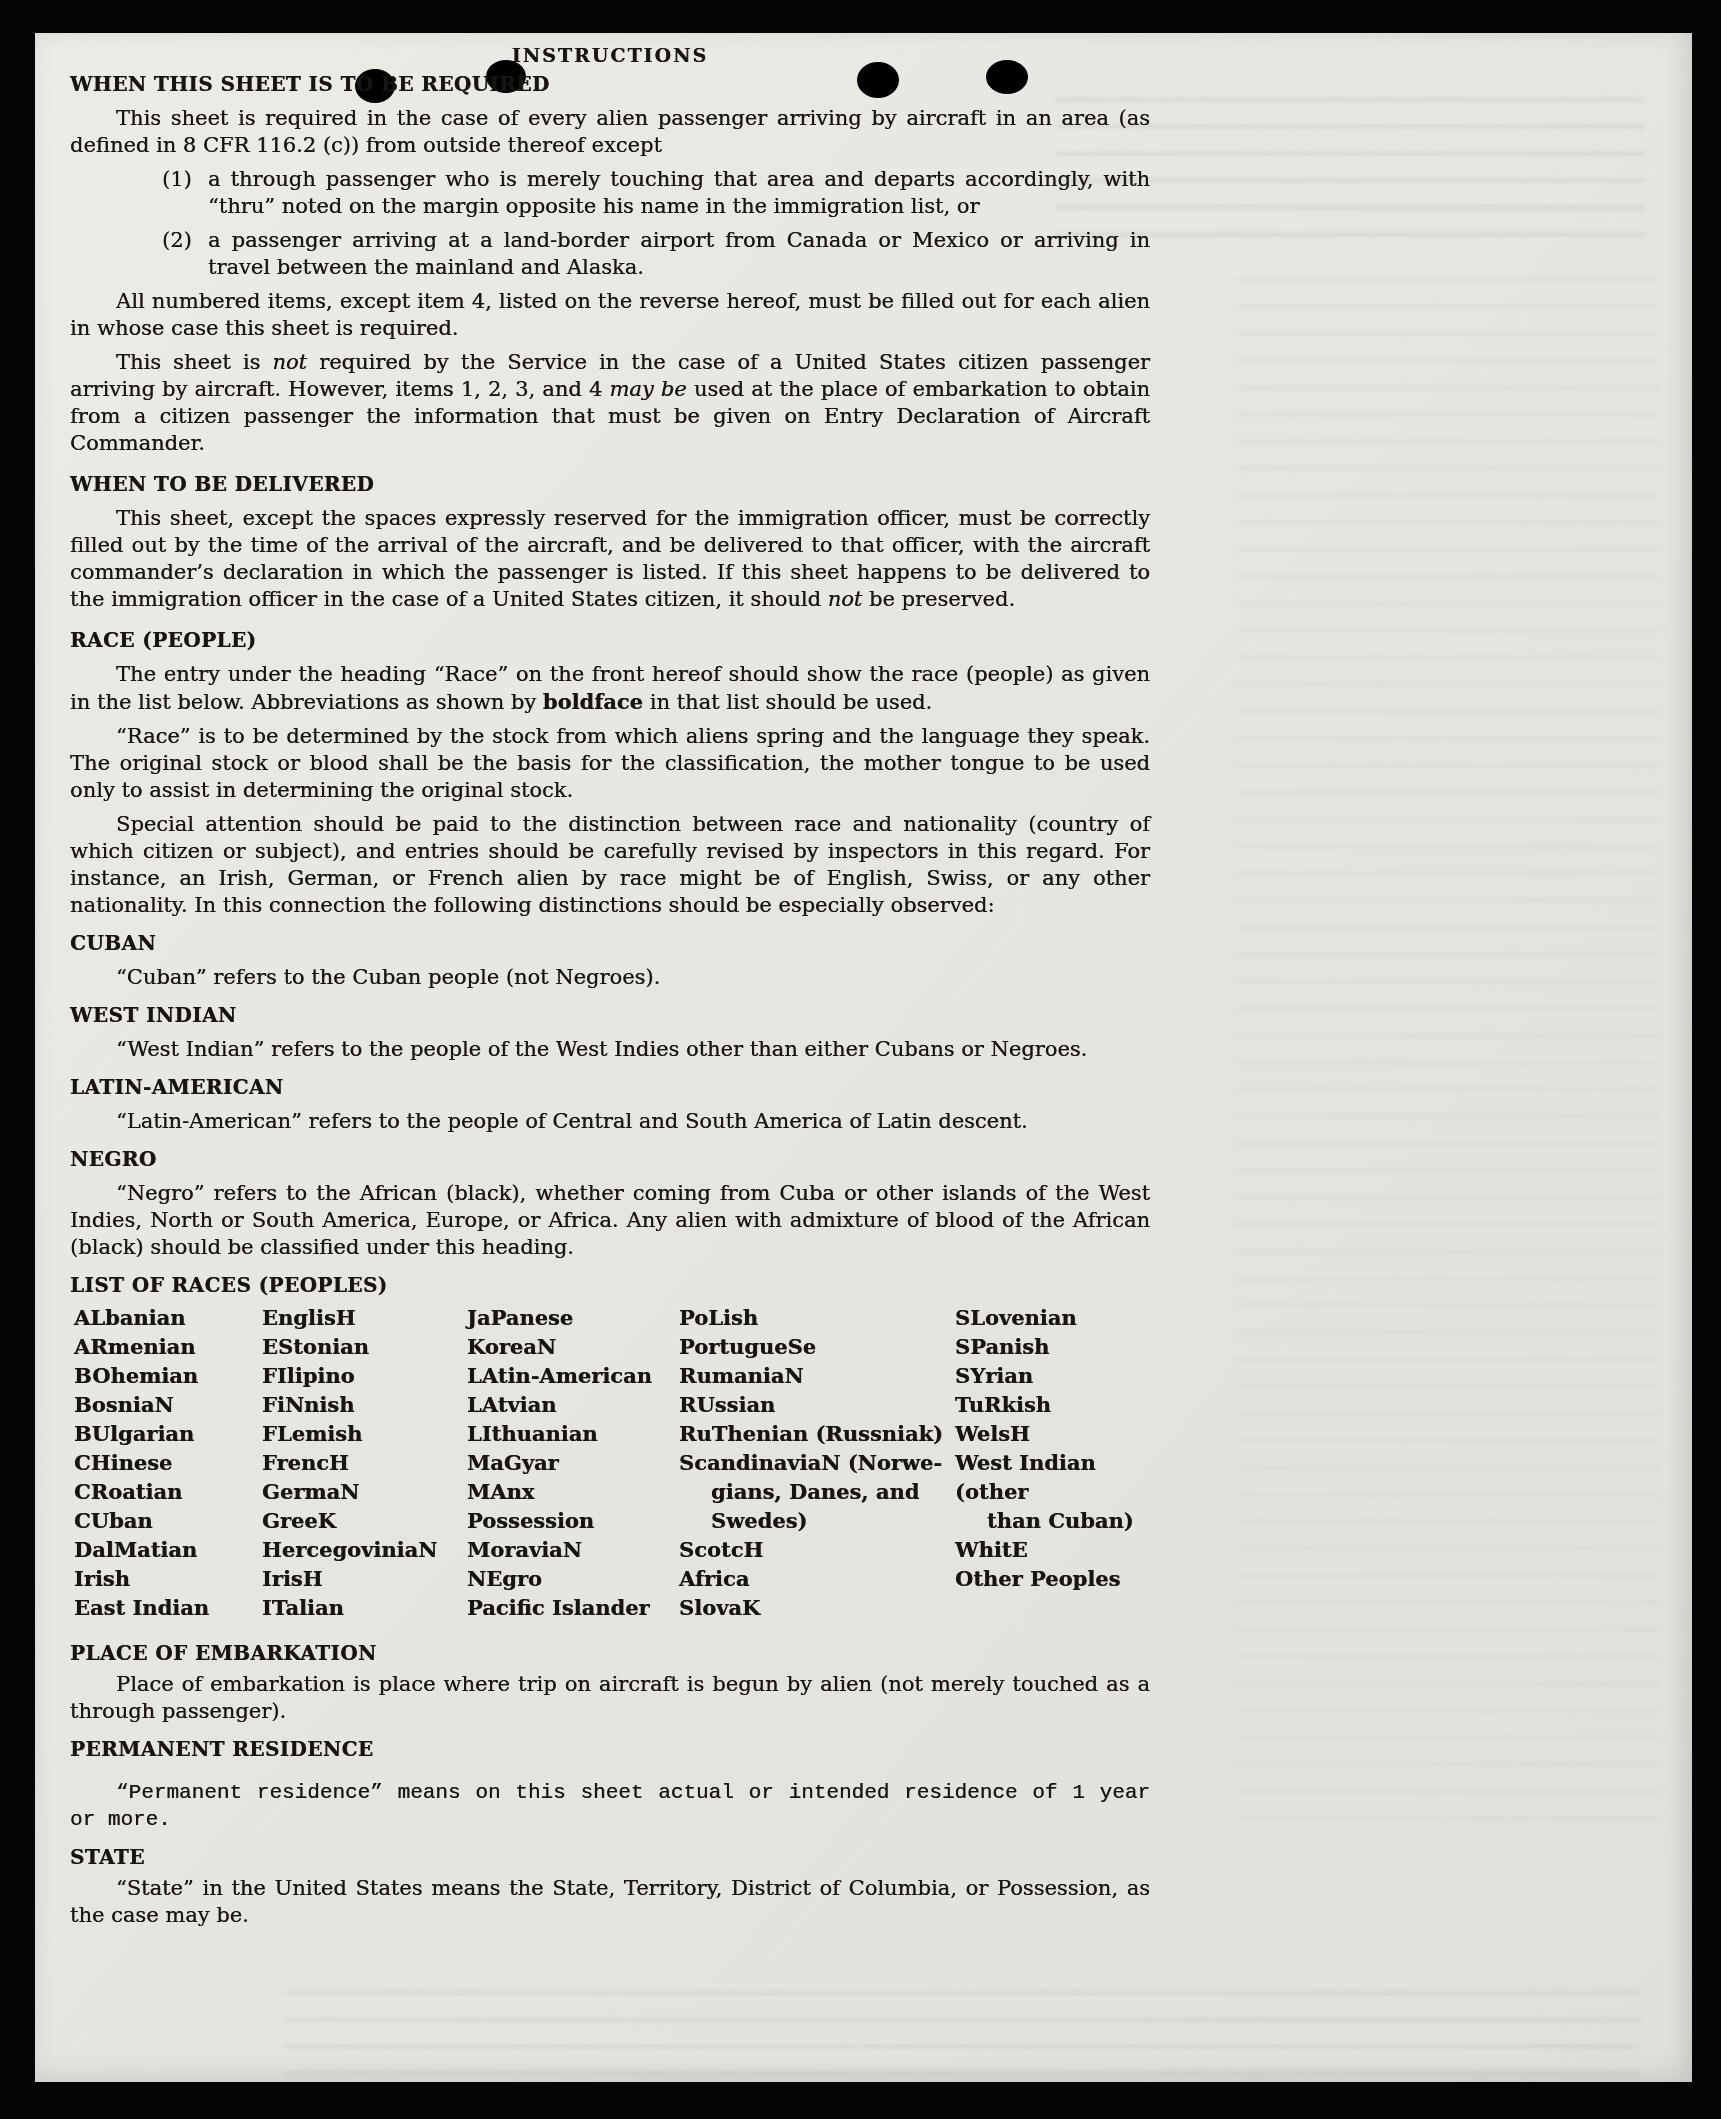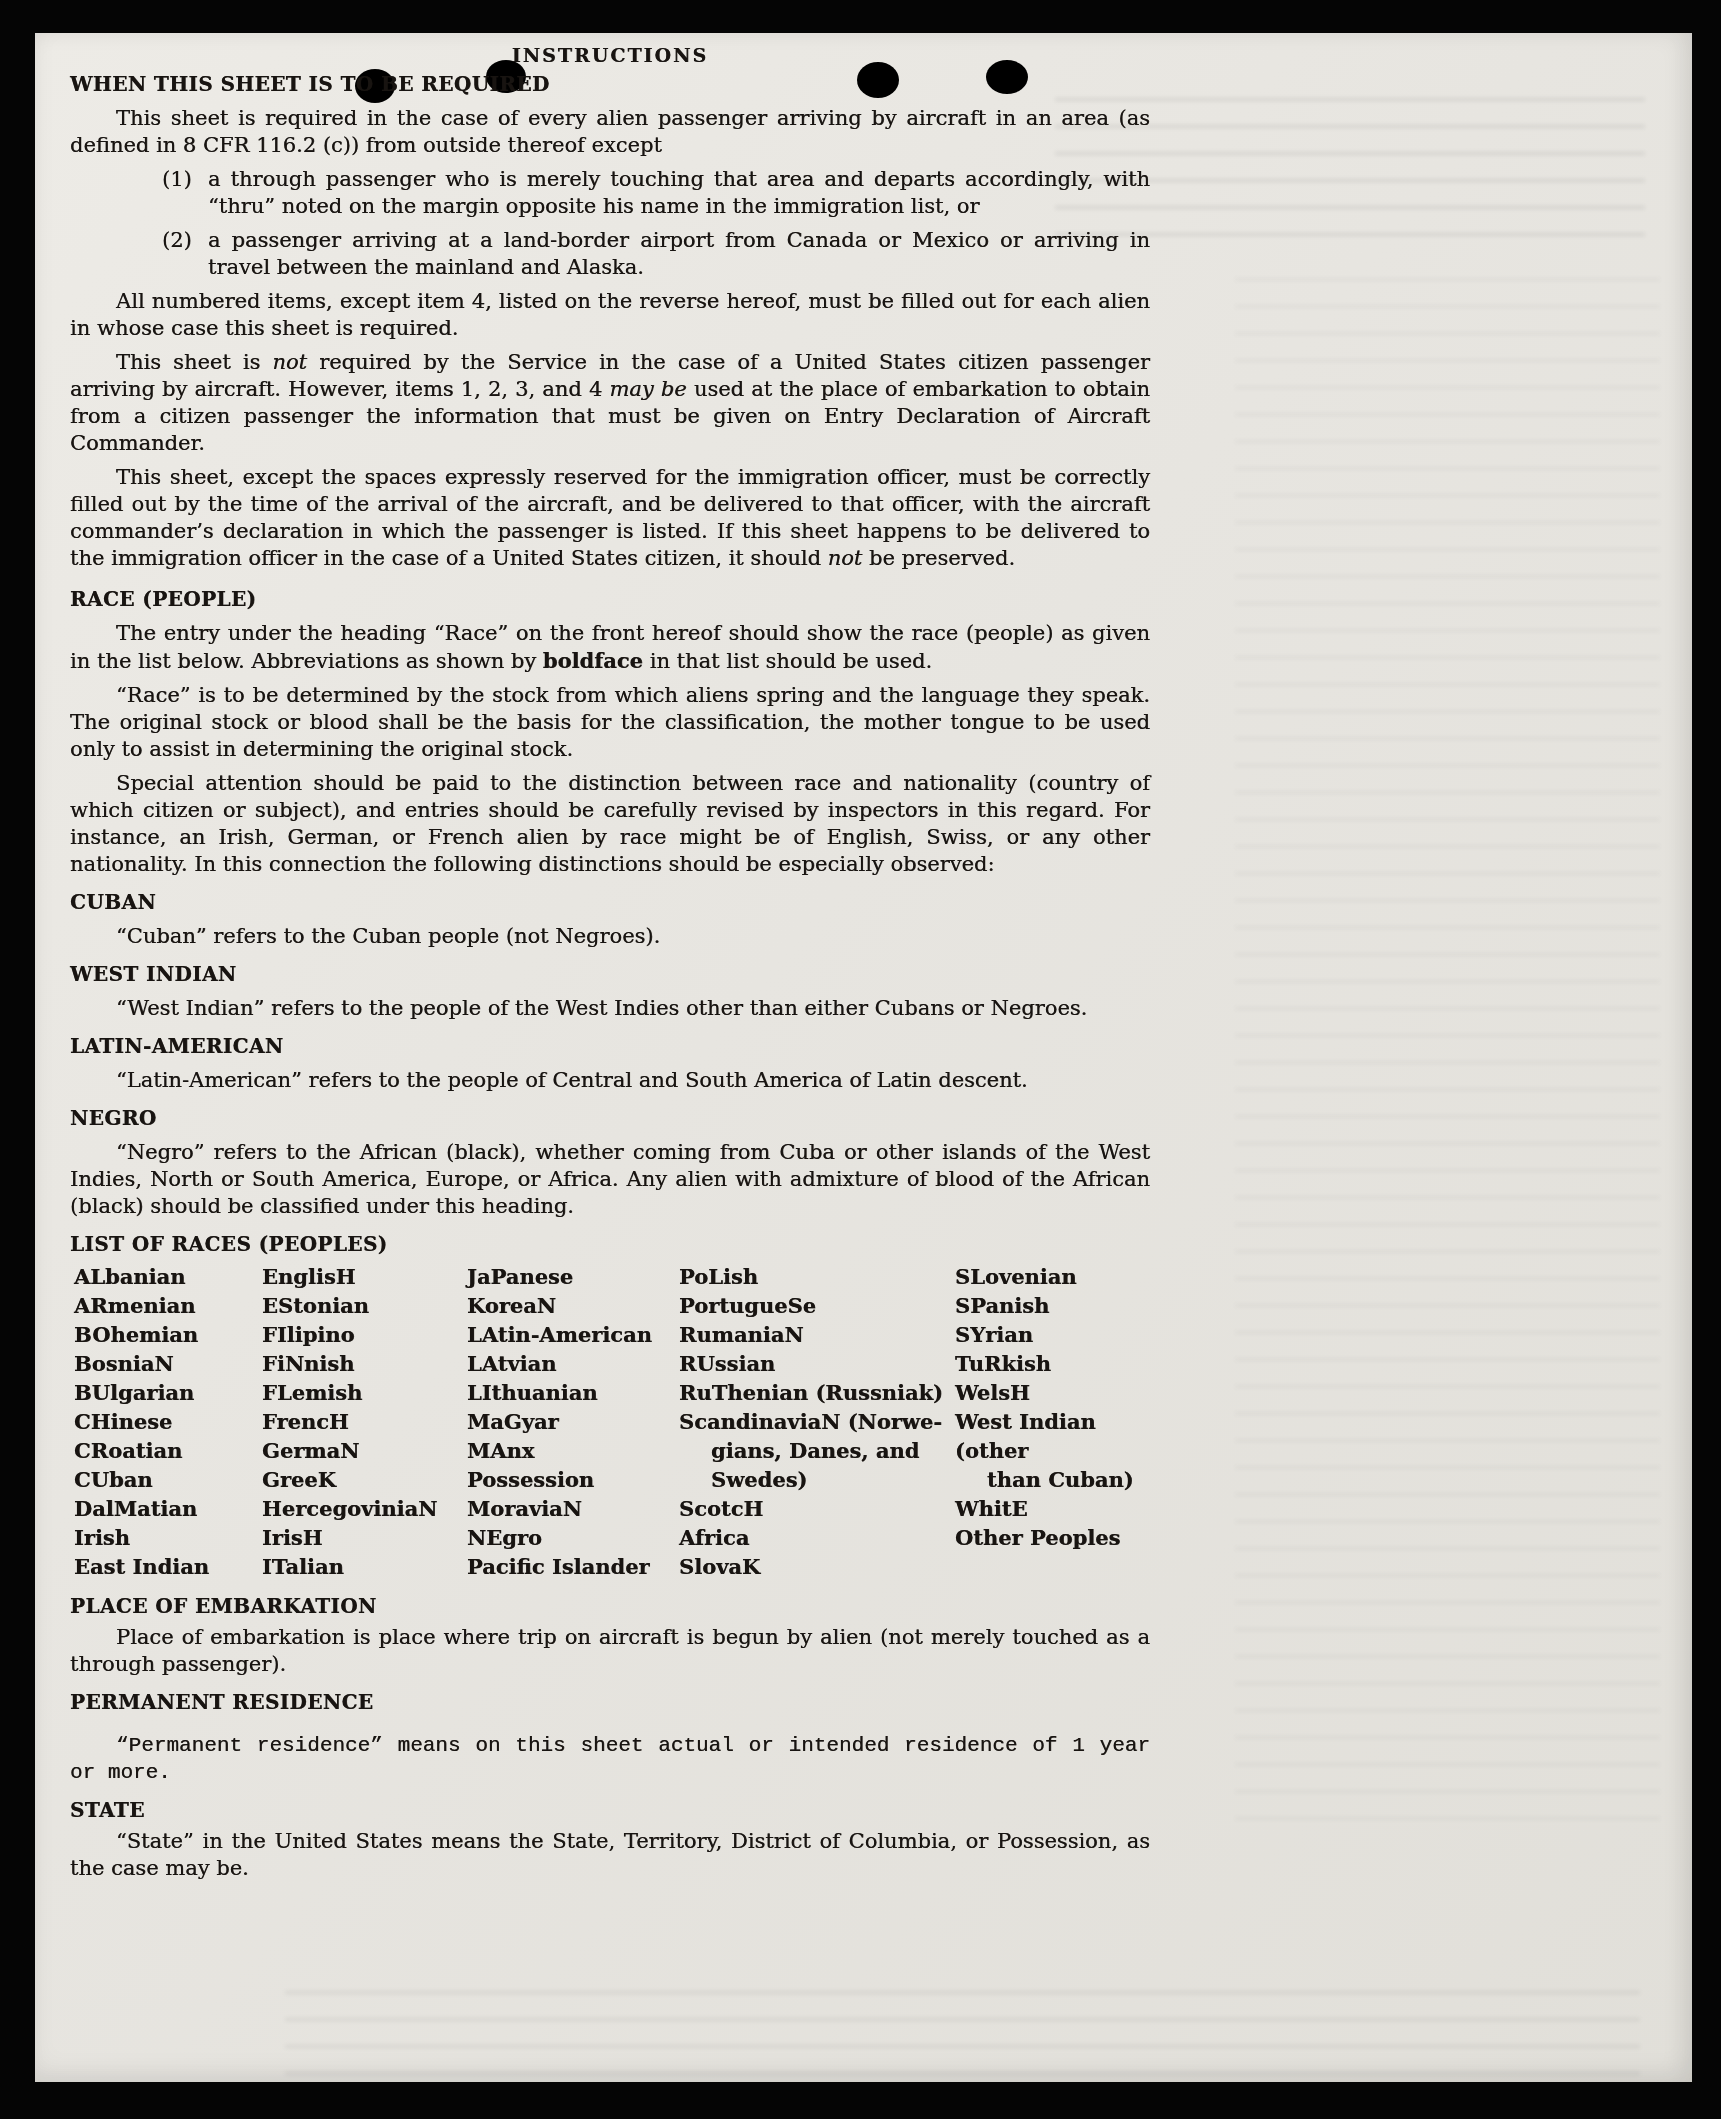--- a/index.html
+++ b/index.html
@@ -61,20 +61,21 @@
     </div>
     <div class="numbered-item">
       <span class="num">(2)</span>
       <span class="itext">a passenger arriving at a land-border airport from Canada or Mexico or arriving in travel between the mainland and Alaska.</span>
     </div>
 
     <p class="para"><span>All numbered items, except item 4, listed on the reverse hereof, must be filled out for each alien in whose case this sheet is required.</span></p>
 
     <p class="para"><span>This sheet is </span><span class="it">not</span><span> required by the Service in the case of a United States citizen passenger arriving by aircraft. However, items 1, 2, 3, and 4 </span><span class="it">may be</span><span> used at the place of embarkation to obtain from a citizen passenger the information that must be given on Entry Declaration of Aircraft Commander.</span></p>
 
+    <div class="heading">WHEN TO BE DELIVERED</div>
 
     <p class="para"><span>This sheet, except the spaces expressly reserved for the immigration officer, must be correctly filled out by the time of the arrival of the aircraft, and be delivered to that officer, with the aircraft commander’s declaration in which the passenger is listed.  If this sheet happens to be delivered to the immigration officer in the case of a United States citizen, it should </span><span class="it">not</span><span> be preserved.</span></p>
 
     <div class="heading">RACE (PEOPLE)</div>
 
     <p class="para"><span>The entry under the heading “Race” on the front hereof should show the race (people) as given in the list below.  Abbreviations as shown by </span><span class="bf">boldface</span><span> in that list should be used.</span></p>
 
     <p class="para"><span>“Race” is to be determined by the stock from which aliens spring and the language they speak.  The original stock or blood shall be the basis for the classification, the mother tongue to be used only to assist in determining the original stock.</span></p>
 
     <p class="para"><span>Special attention should be paid to the distinction between race and nationality (country of which citizen or subject), and entries should be carefully revised by inspectors in this regard.  For instance, an Irish, German, or French alien by race might be of English, Swiss, or any other nationality.  In this connection the following distinctions should be especially observed:</span></p>
@@ -152,21 +153,21 @@
           <div class="race-item">SYrian</div>
           <div class="race-item">TuRkish</div>
           <div class="race-item">WelsH</div>
           <div class="race-item">West Indian (other</div>
           <div class="race-item cont">than Cuban)</div>
           <div class="race-item">WhitE</div>
           <div class="race-item">Other Peoples</div>
         </div>
     </div>
 
-    <div class="heading tight" style="margin-top:12px;">PLACE OF EMBARKATION</div>
+    <div class="heading tight" style="margin-top:18px;">PLACE OF EMBARKATION</div>
     <p class="para" style="margin-top:2px;"><span>Place of embarkation is place where trip on aircraft is begun by alien (not merely touched as a through passenger).</span></p>
 
     <div class="heading tight" style="margin-bottom:2px;">PERMANENT RESIDENCE</div>
     <p class="para" style="margin-top:16px;font-family:Liberation Mono, monospace;"><span>“Permanent residence” means on this sheet actual or intended residence of 1 year or more.</span></p>
 
     <div class="heading tight">STATE</div>
     <p class="para" style="margin-top:2px;"><span>“State” in the United States means the State, Territory, District of Columbia, or Possession, as the case may be.</span></p>
 
   </div>
 </div>

